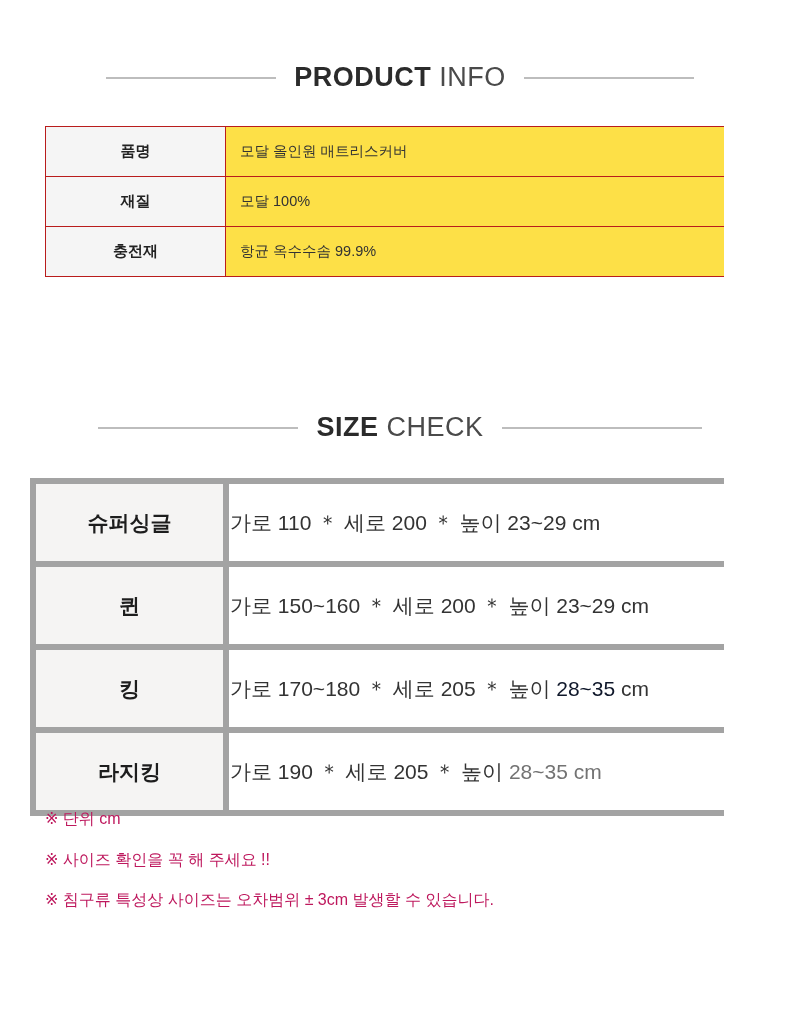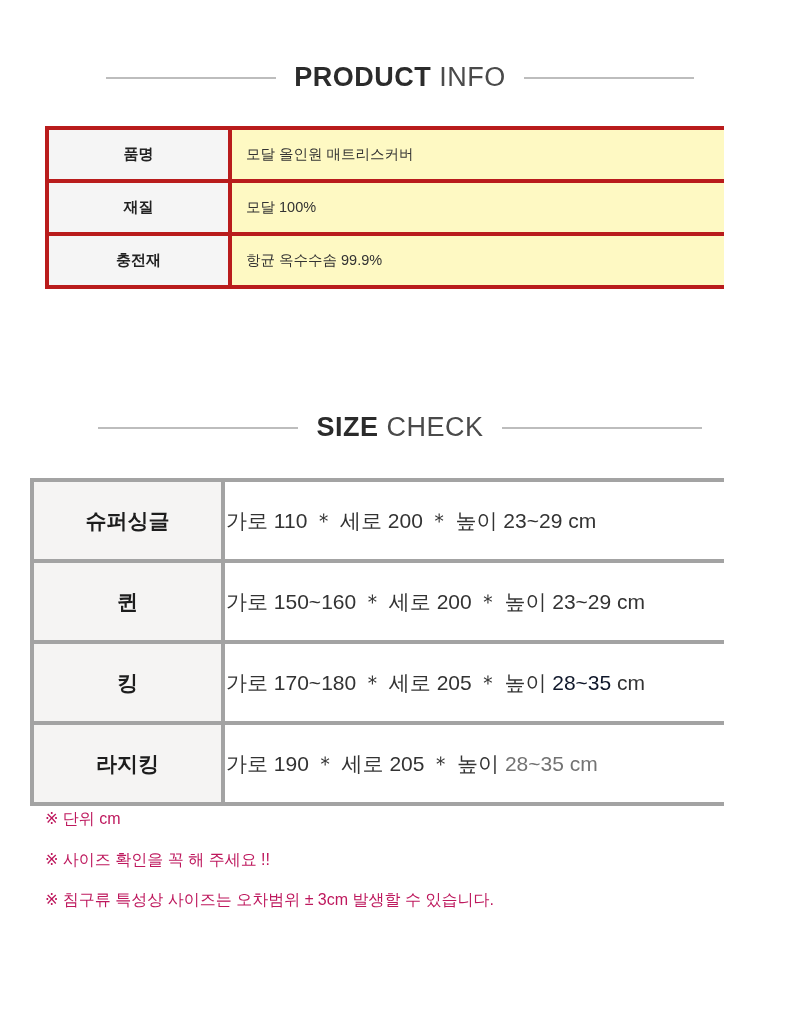--- a/index.html
+++ b/index.html
@@ -66,50 +66,50 @@
   
   .info-table {
     position: absolute;
     left: 45px;
     top: 126px;
     width: 710px;
     border-collapse: collapse;
     table-layout: fixed;
   }
   .info-table td {
-    border: 4px solid #b91c1c;
+    border: 1px solid #b91c1c;
     height: 47px;
     vertical-align: middle;
   }
   .info-table td.label {
     width: 177px;
     background: #f5f5f5;
     text-align: center;
     font-size: 15px;
     font-weight: bold;
     color: #222;
   }
   .info-table td.value {
     padding-left: 14px;
     font-size: 14.5px;
     color: #333;
-    background: #fef9c3;
+    background: #fde047;
   }
 
   
   .size-table {
     position: absolute;
     left: 30px;
     top: 478px;
     width: 740px;
     border-collapse: collapse;
     table-layout: fixed;
   }
   .size-table td {
-    border: 4px solid #a3a3a3;
+    border: 6px solid #a3a3a3;
     height: 75px;
     vertical-align: middle;
   }
   .size-table td.label {
     width: 185px;
     background: #f5f4f3;
     text-align: center;
     font-size: 21px;
     font-weight: bold;
     color: #1d1d1d;

